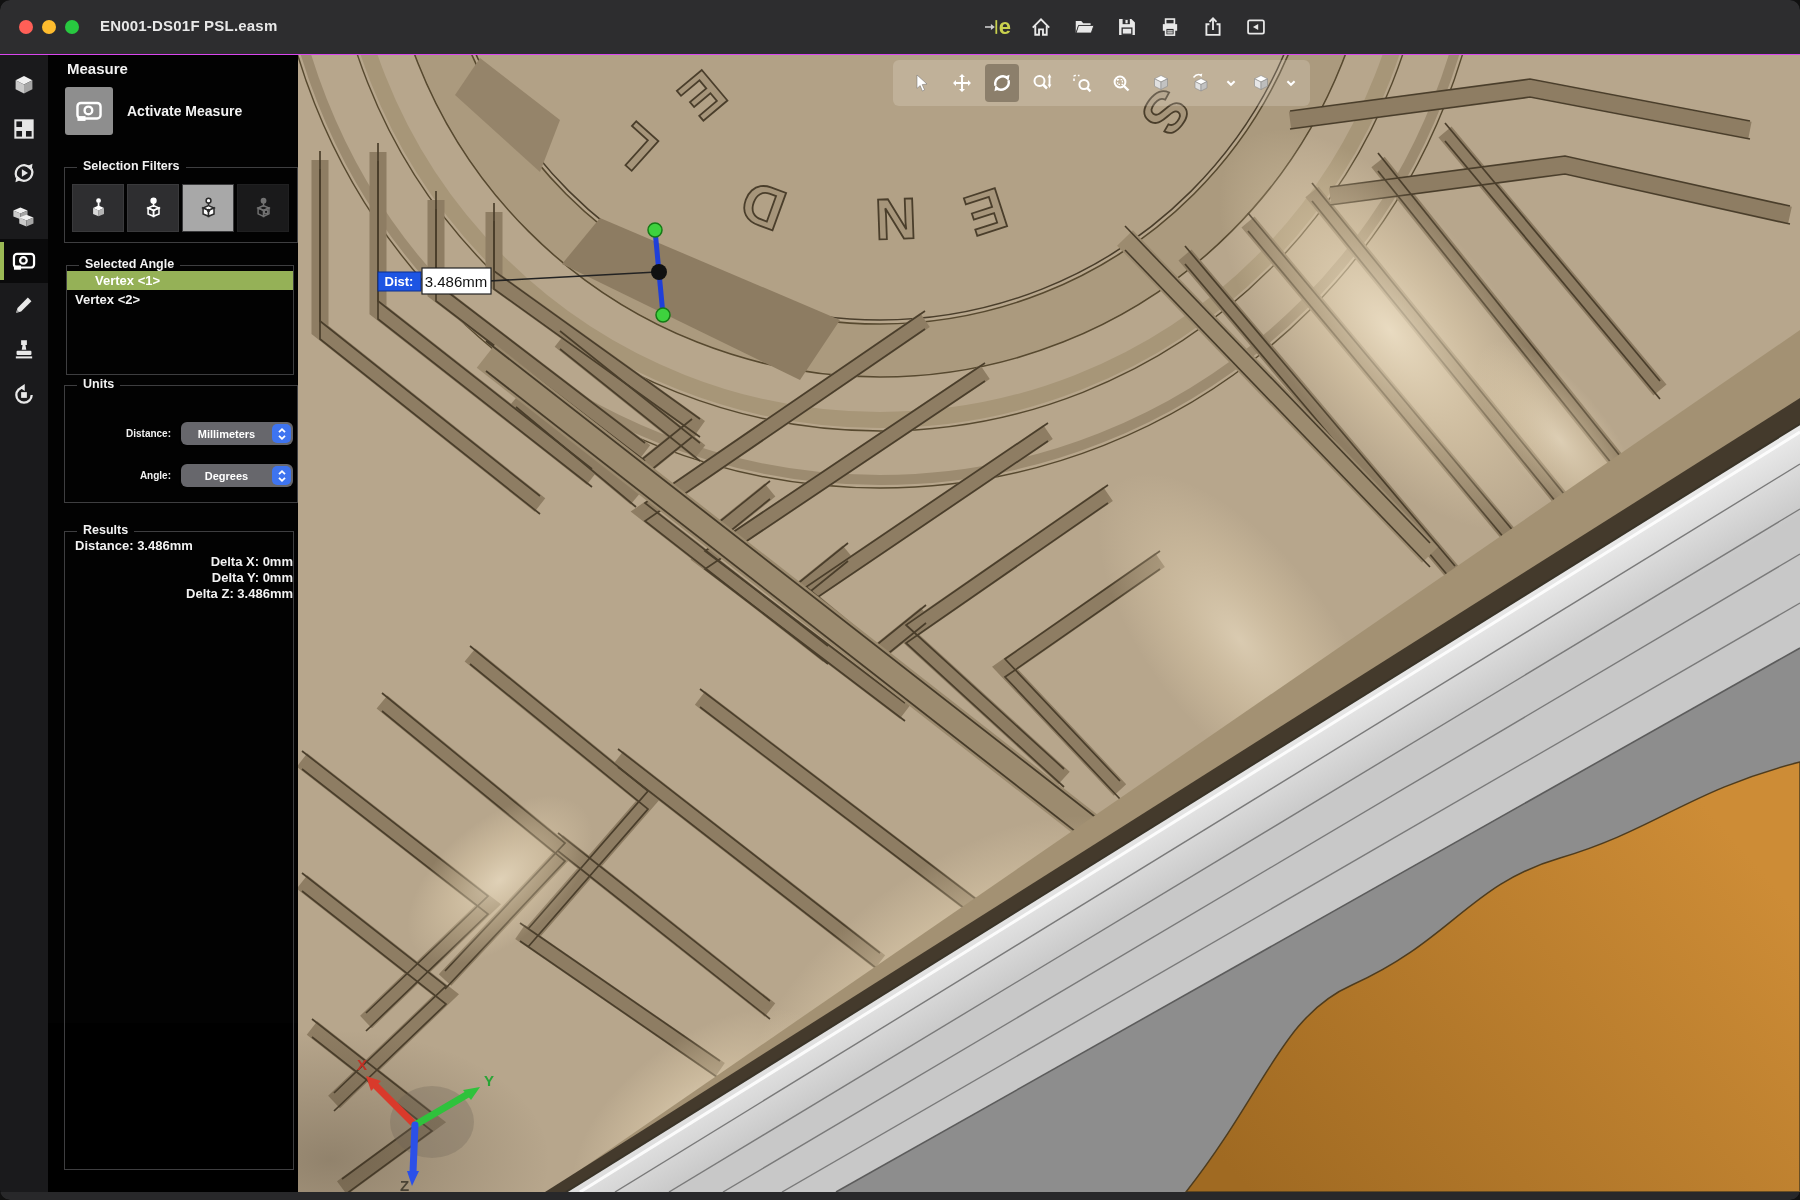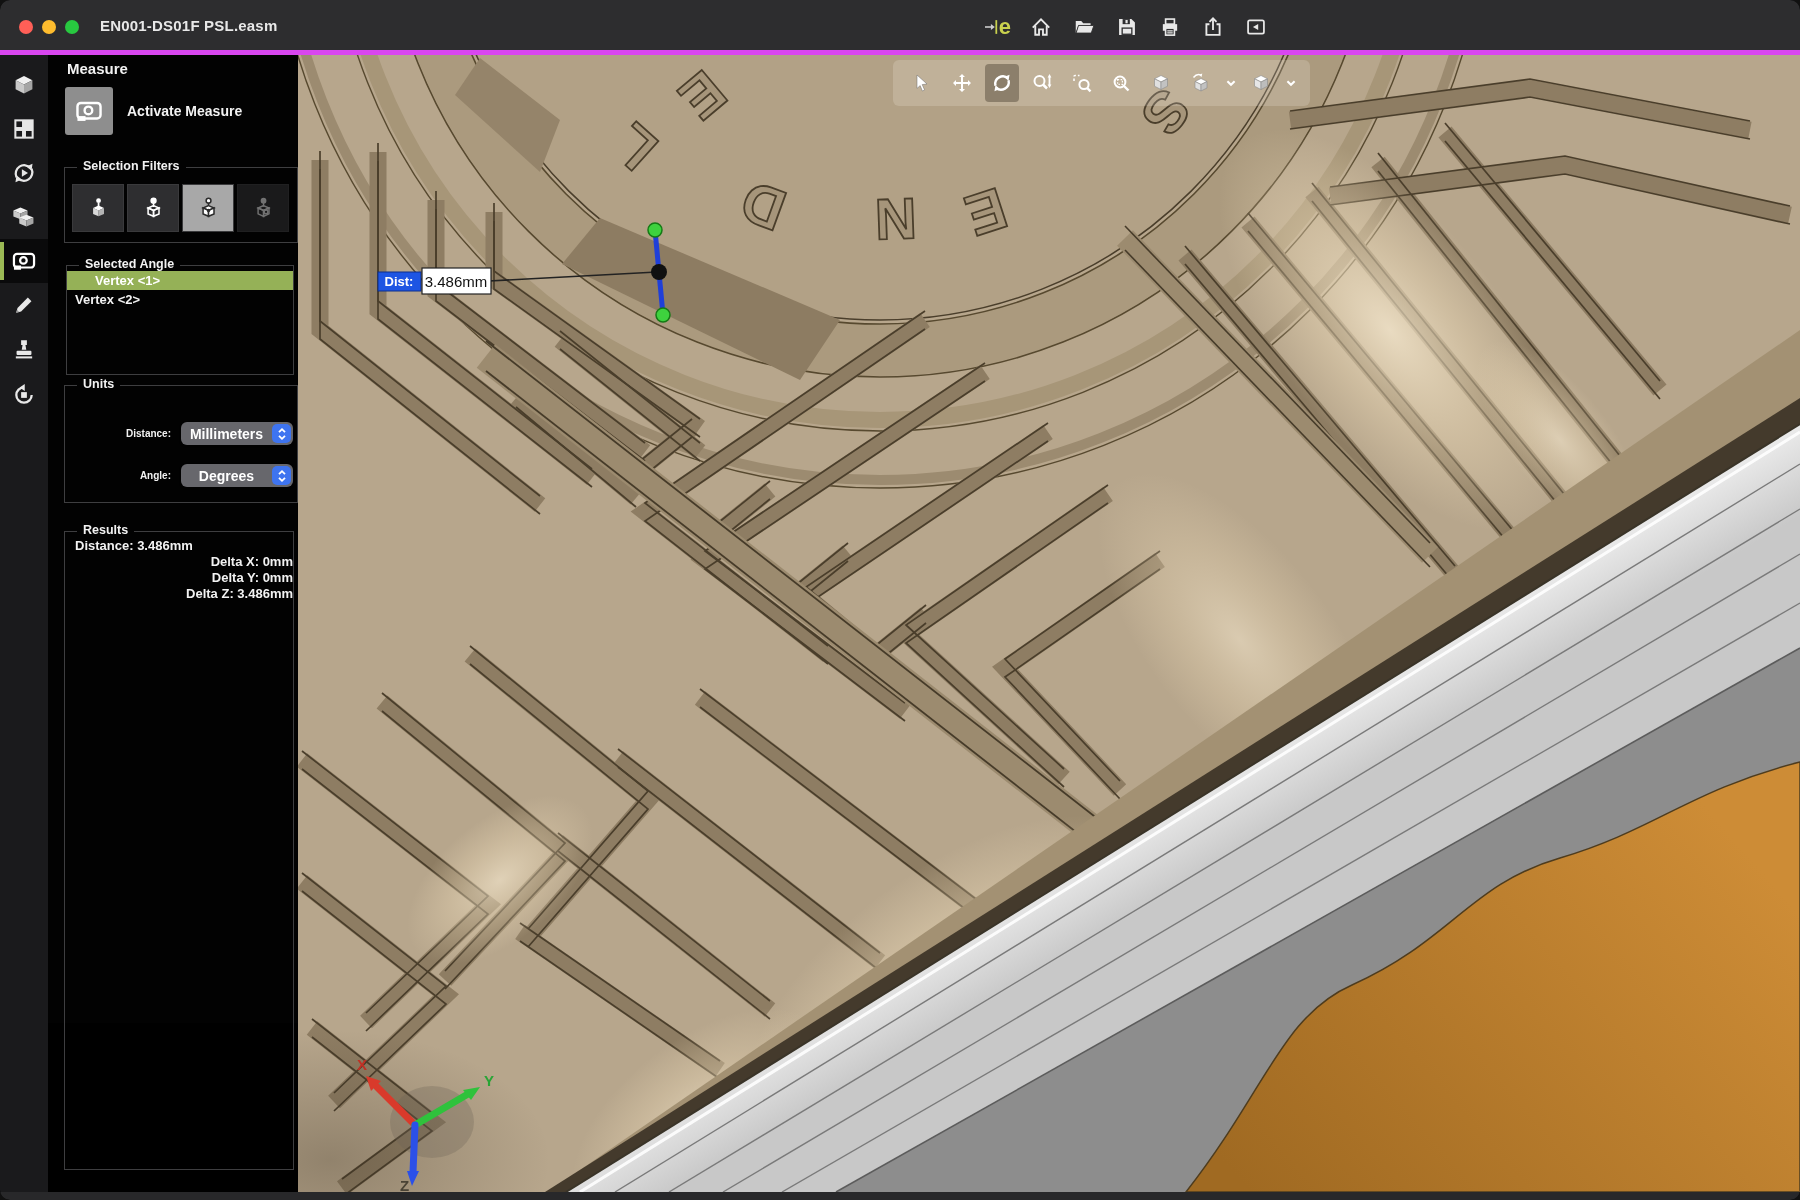--- a/index.html
+++ b/index.html
@@ -1,20 +1,20 @@
 <!DOCTYPE html>
 <html><head>
 <meta charset="utf-8">
 <style>
   * { margin:0; padding:0; box-sizing:border-box; }
   html,body { width:1800px; height:1200px; background:#111; font-family:"Liberation Sans","DejaVu Sans",sans-serif; }
   .window { position:relative; width:1800px; height:1200px; background:#000; border-radius:10px; overflow:hidden; }
 
   
-  .titlebar { position:absolute; left:0; top:0; width:1800px; height:55px; background:#2d2d2f; border-bottom:5px solid #d946ef; }
+  .titlebar { position:absolute; left:0; top:0; width:1800px; height:55px; background:#2d2d2f; border-bottom:1px solid #d946ef; }
   .tl { position:absolute; top:20px; width:14px; height:14px; border-radius:50%; }
   .tl.red { left:19px; background:#ff5f57; }
   .tl.yellow { left:42px; background:#febc2e; }
   .tl.green { left:65px; background:#28c840; }
   .win-title { position:absolute; left:100px; top:17px; font-size:15px; font-weight:700; color:#e8e8e8; letter-spacing:.2px; }
   .tb-icons { position:absolute; left:985px; top:12px; display:flex; align-items:center; gap:17px; }
   .tb-btn { width:26px; height:30px; display:flex; align-items:center; justify-content:center; }
   .logo-e { color:#c9d14e; font-size:22px; font-weight:700; line-height:20px; }
 
   
@@ -37,21 +37,21 @@
   .filter-btn.selected { background:#a8a8a8; }
   .filter-btn.disabled { opacity:.55; }
   .selected-box { left:18px; top:210px; width:228px; height:110px; }
   .sel-row { height:19px; line-height:19px; font-size:13px; font-weight:700; padding-left:8px; margin-top:0; }
   .sel-row.on { background:#95b157; color:#fff;padding-left:28px; }
   .sel-list { padding-top:5px; }
   .units-box { left:16px; top:330px; width:234px; height:118px; }
   .unit-row { position:absolute; left:0; width:100%; height:24px; }
   .unit-label { position:absolute; left:10px; width:96px; text-align:right; font-size:10px; font-weight:700; line-height:24px; }
   .popup { position:absolute; left:116px; width:112px; height:23px; background:#67676c; border-radius:6px; display:flex; align-items:center; box-shadow:0 1px 2px rgba(0,0,0,.6); }
-  .popup-text { flex:1; text-align:center; font-size:14px; font-weight:600; color:#fff; }
+  .popup-text { flex:1; text-align:center; font-size:11px; font-weight:600; color:#fff; }
   .popup-step { width:19px; height:19px; margin-right:2px; background:#3e74f0; border-radius:5px; display:flex; align-items:center; justify-content:center; }
   .results-box { left:16px; top:476px; width:230px; height:639px; }
   .res-lines { padding-top:6px; font-size:13px; font-weight:700; line-height:16px; }
   .res-line { padding-left:10px; }
   .res-line.indent { padding-left:22px;text-align:right; }
 
   
   .viewport { position:absolute; left:298px; top:55px; width:1502px; height:1137px; background:#b7a68c; overflow:hidden; }
   .scene { position:absolute; left:0; top:0; }
   .vtoolbar { position:absolute; left:595px; top:5px; width:417px; height:46px; background:rgba(255,252,244,.18); border-radius:6px; display:flex; align-items:center; gap:6px; padding:0 12px; }

